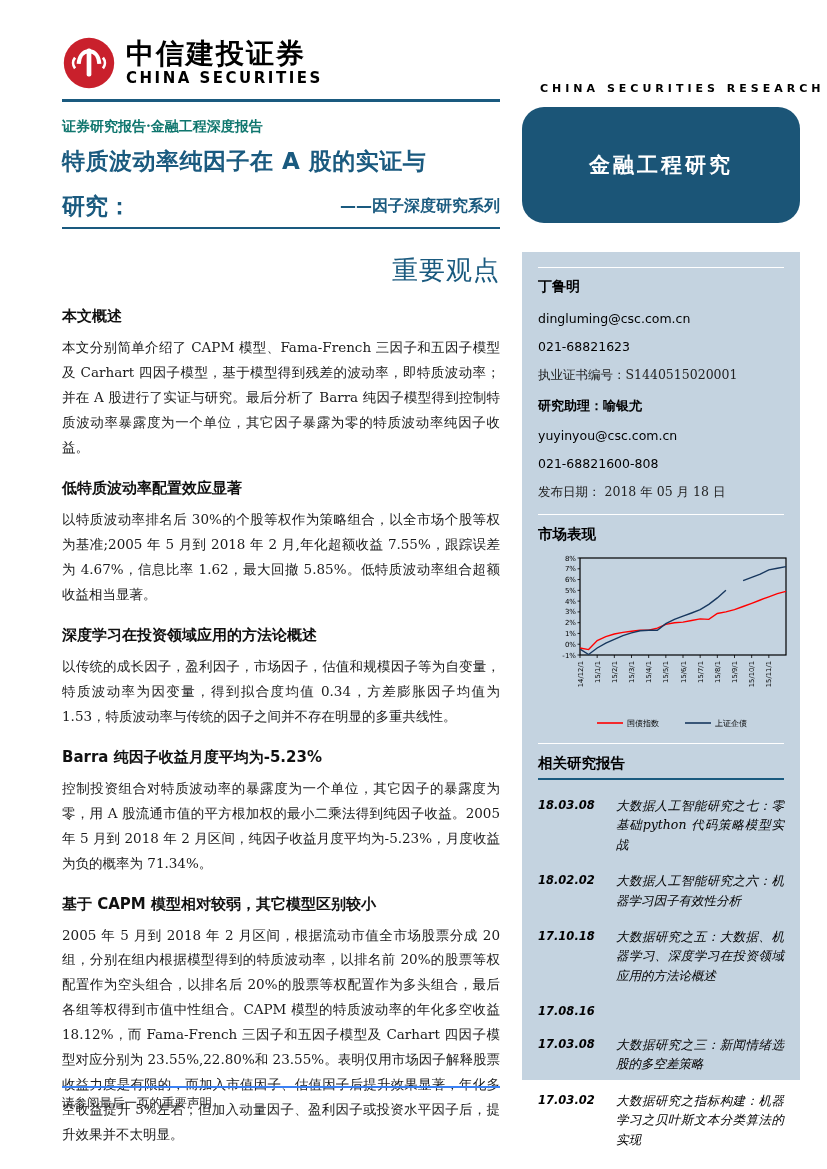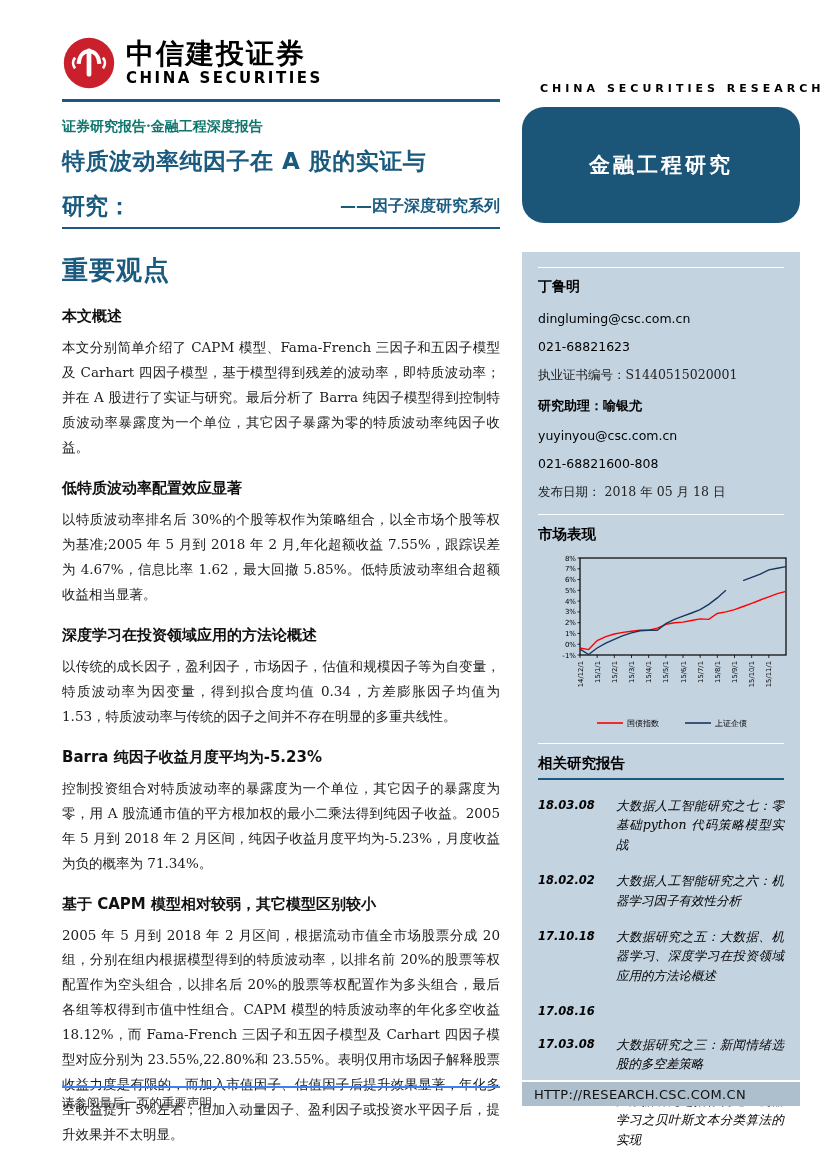--- a/index.html
+++ b/index.html
@@ -11,21 +11,21 @@
   .brand-row { display: flex; align-items: center; gap: 10px; }
   .logo-icon { width: 54px; height: 54px; flex: none; }
   .brand-cn { font-size: 28px; font-weight: bold; letter-spacing: 2px; line-height: 1.1; }
   .brand-en { font-size: 15px; font-weight: bold; letter-spacing: 2.5px; }
   .header-rule { border-top: 3px solid #1a5a7f; margin-top: 9px; }
   .report-type { color: #0f766e; font-weight: bold; font-size: 14px; margin-top: 16px; font-family: "DejaVu Serif", serif; }
   .title1 { color: #1a5a7f; font-weight: bold; font-size: 23px; margin-top: 10px; letter-spacing: 0.5px; }
   .title2-row { display: flex; align-items: center; border-bottom: 2px solid #1a5a7f; padding-bottom: 5px; margin-top: 14px; }
   .title2 { color: #1a5a7f; font-weight: bold; font-size: 23px; }
   .title-series { color: #1a5a7f; font-weight: bold; font-size: 16px; margin-left: auto; }
-  .h1 { color: #1a5a7f; font-weight: bold; font-size: 26px; margin: 24px 0 2px; letter-spacing: 1px; }
+  .h1 { color: #1a5a7f; font-weight: normal; font-size: 26px; margin: 24px 0 2px; letter-spacing: 1px; text-align: right; }
   .sec-h { font-size: 15px; font-weight: bold; margin-top: 19px; color: #111; }
   .sec-b { font-size: 13.5px; line-height: 1.85; text-align: justify; margin-top: 9px; font-family: "DejaVu Serif", serif; color: #1a1a1a; }
 
   
   .research-label { position: absolute; left: 540px; top: 82px; font-size: 11px; font-weight: bold; letter-spacing: 4px; }
   .banner { position: absolute; left: 522px; top: 107px; width: 278px; height: 116px; background: #1b5577;
             display: flex; align-items: center; justify-content: center; color: #fff;
             font-size: 21px; font-weight: bold; letter-spacing: 3px; border-radius: 22px; }
   .panel { position: absolute; left: 522px; top: 252px; width: 278px; height: 828px; background: #c4d3e0;
            padding: 10px 16px; }
@@ -206,16 +206,15 @@
     <div class="rep-row">
       <div class="rep-date">17.03.02</div>
       <div class="rep-title">大数据研究之指标构建：机器学习之贝叶斯文本分类算法的实现</div>
     </div>
     <div class="rep-row">
       <div class="rep-date">16.10.12</div>
       <div class="rep-title">大数据研究体系之择时篇：基于新闻热度的多空策略</div>
     </div>
   </div>
 
-  <div class="urlbar">HTTP://RESEARCH.CSC.COM.CN</div>
 
   <div class="footer">请参阅最后一页的重要声明</div>
 </div>
 
 </body></html>

